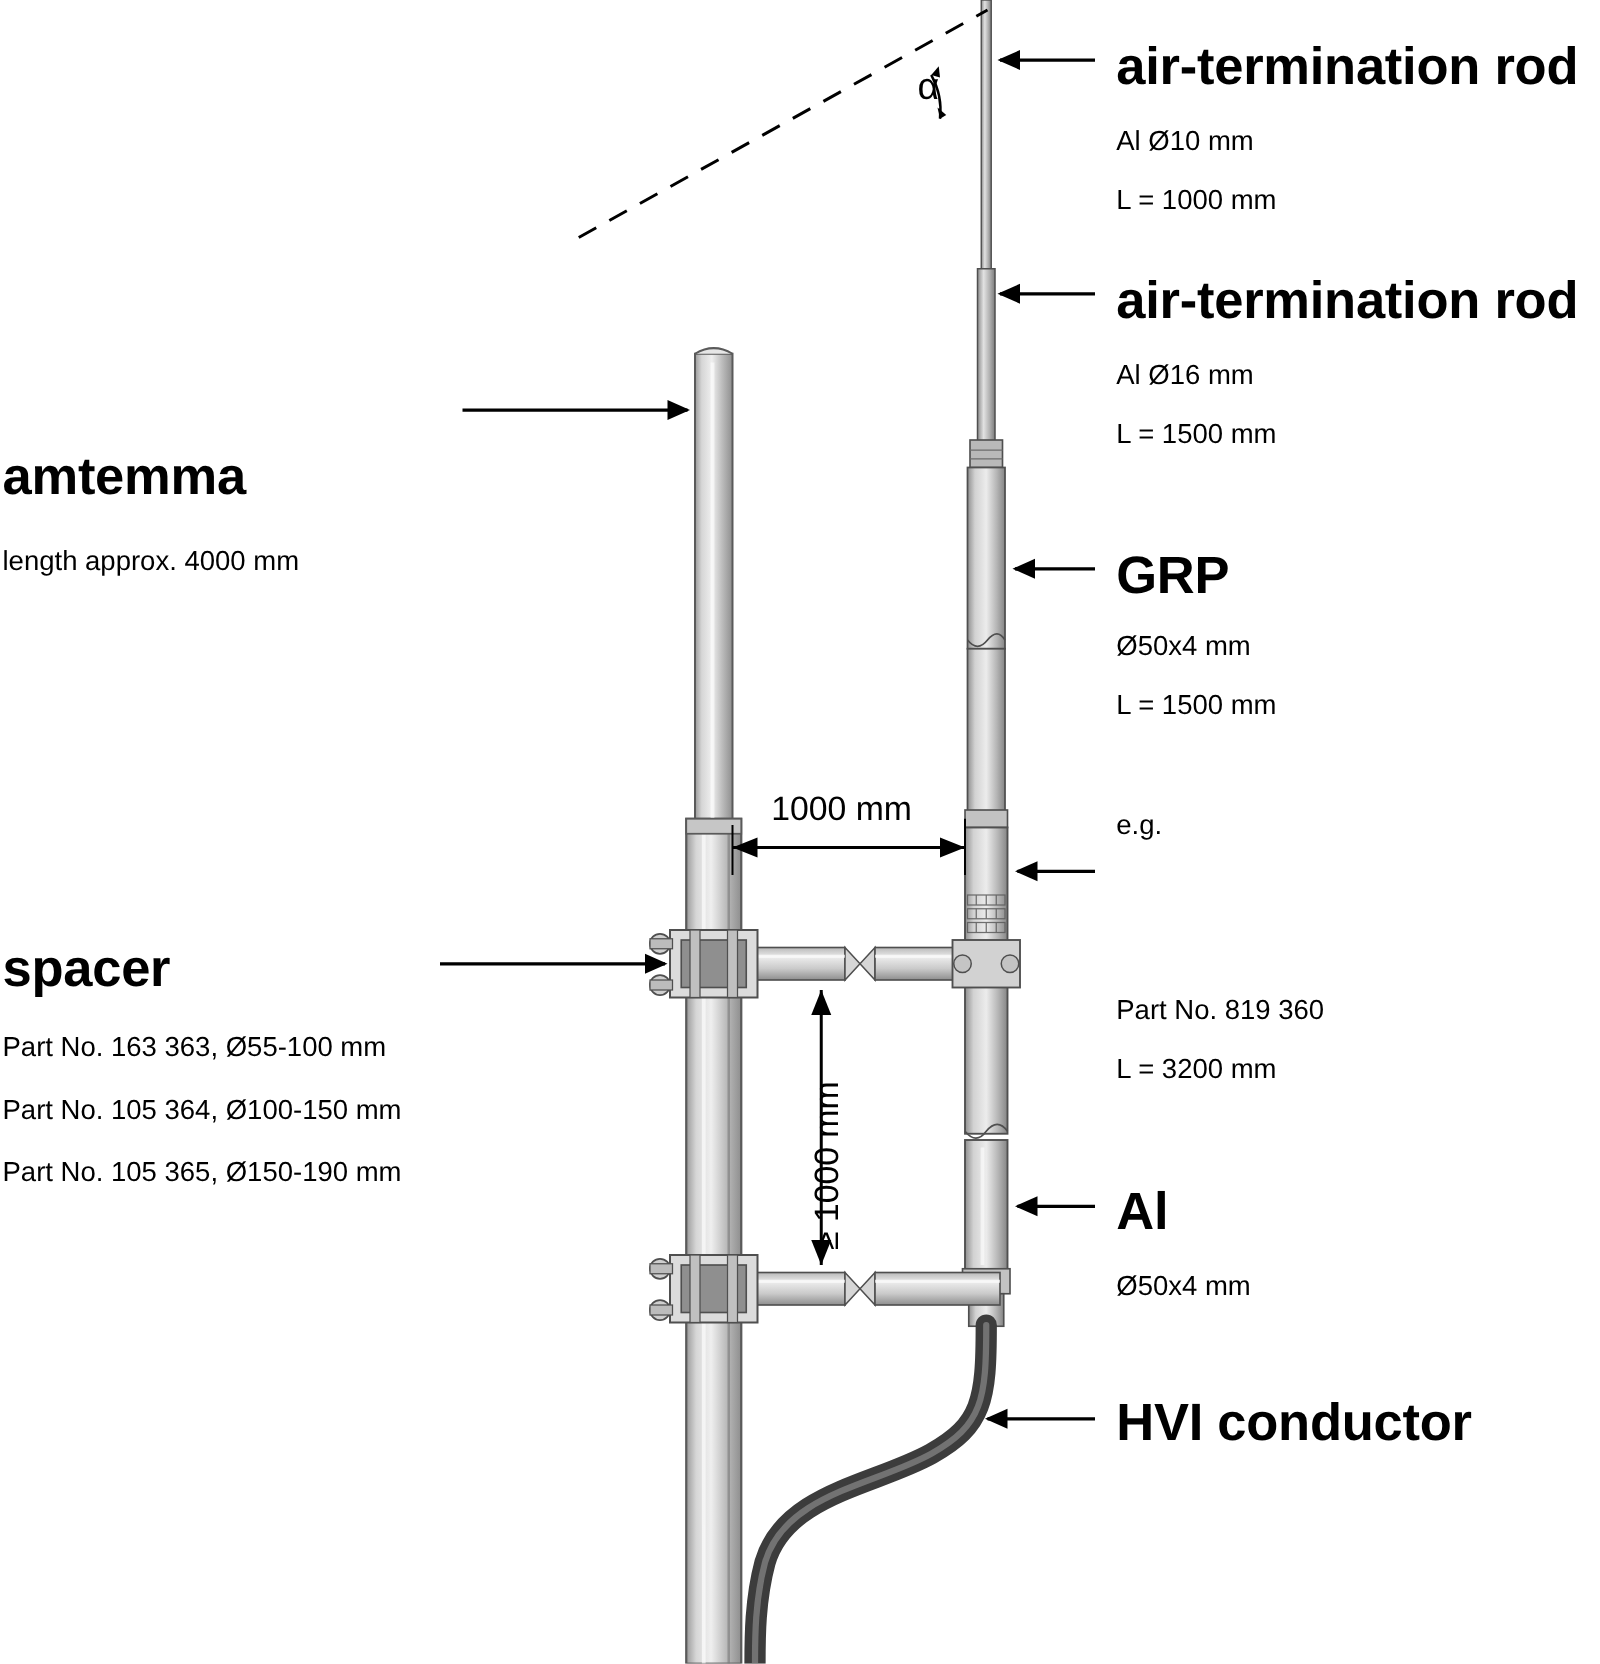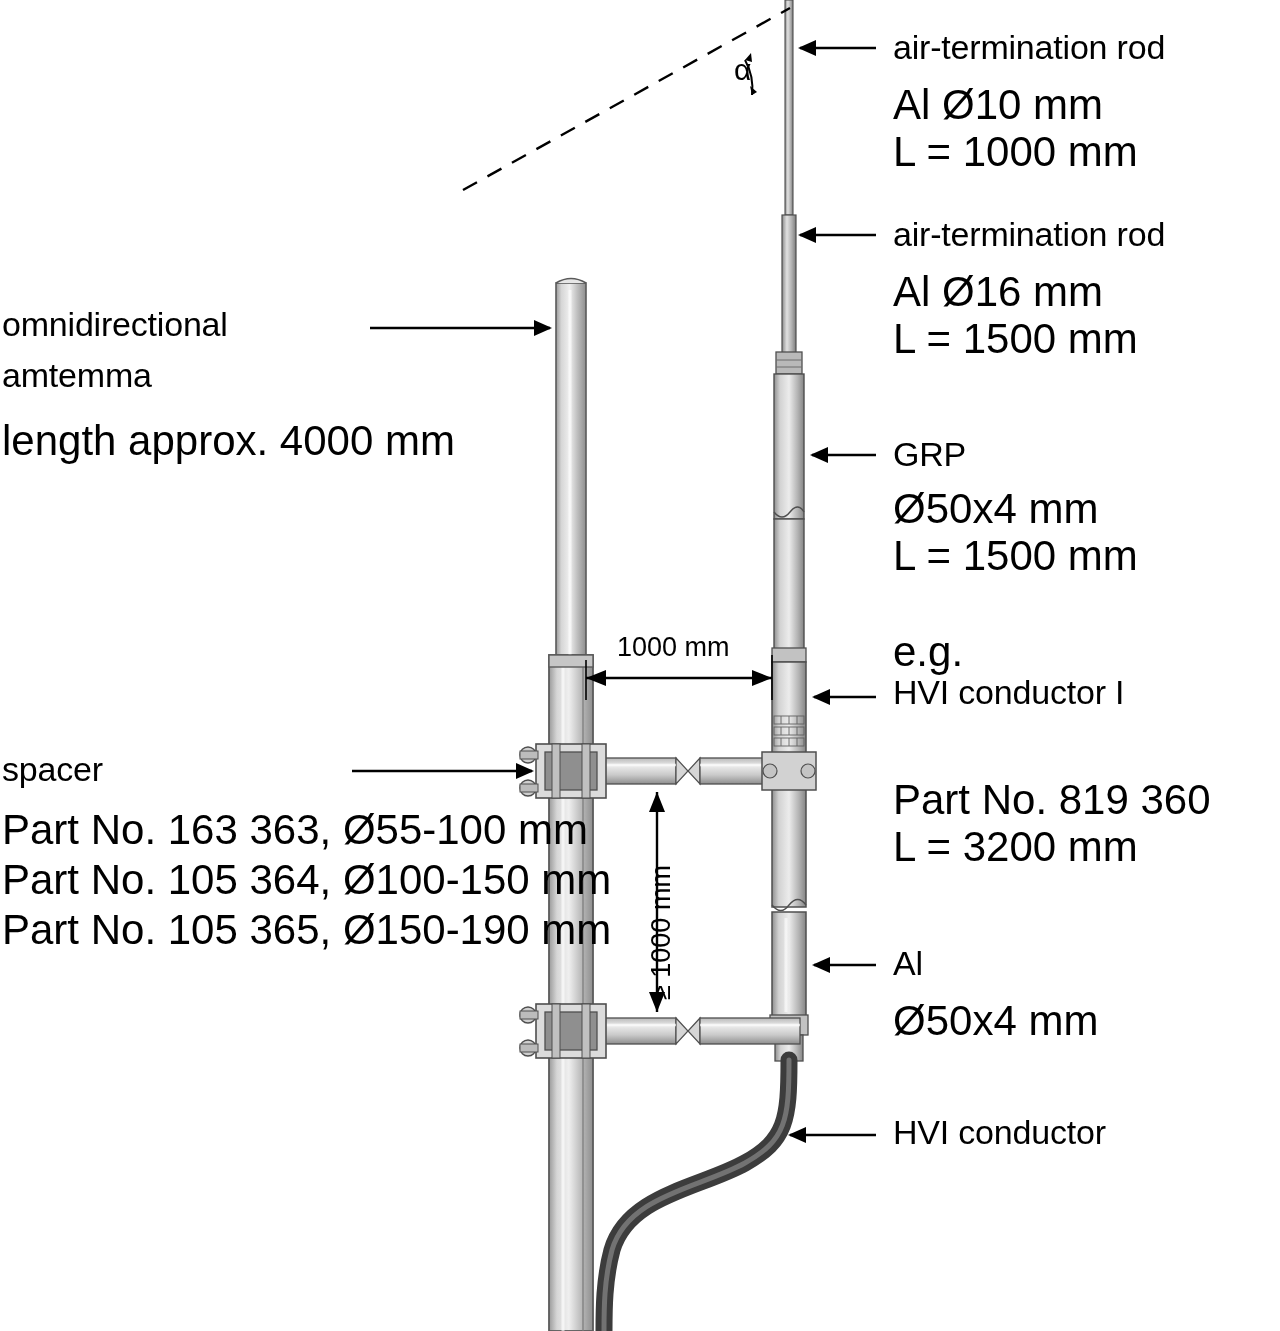--- a/index.html
+++ b/index.html
@@ -17,27 +17,28 @@
     height: 1331px;
     overflow: hidden;
     background: #ffffff;
   }
   .lbl {
     position: absolute;
     line-height: 1.17;
     white-space: pre;
   }
   .t-main {
-    font-size: 34px;
+    font-size: 42px;
+    font-weight: bold;
+    letter-spacing: -0.2px;
+  }
+  .t-sub {
+    font-size: 22px;
     font-weight: normal;
-    letter-spacing: -0.2px;
-  }
-  .t-sub {
-    font-size: 42px;
-    font-weight: normal;
+    margin-top: 20px;
   }
   .t-dim {
     font-size: 27px;
     font-weight: normal;
   }
   .vert {
     transform: rotate(-90deg);
     transform-origin: left top;
   }
   svg.art {
@@ -237,30 +238,28 @@
 
   <div class="lbl t-main" style="left:893px; top:215px;">air-termination rod</div>
   <div class="lbl t-sub" style="left:893px; top:267px;">Al Ø16 mm</div>
   <div class="lbl t-sub" style="left:893px; top:314px;">L = 1500 mm</div>
 
   <div class="lbl t-main" style="left:893px; top:435px;">GRP</div>
   <div class="lbl t-sub" style="left:893px; top:484px;">Ø50x4 mm</div>
   <div class="lbl t-sub" style="left:893px; top:531px;">L = 1500 mm</div>
 
   <div class="lbl t-sub" style="left:893px; top:627px;">e.g.</div>
-  <div class="lbl t-main" style="left:893px; top:673px;">HVI conductor I</div>
   <div class="lbl t-sub" style="left:893px; top:775px;">Part No. 819 360</div>
   <div class="lbl t-sub" style="left:893px; top:822px;">L = 3200 mm</div>
 
   <div class="lbl t-main" style="left:893px; top:944px;">Al</div>
   <div class="lbl t-sub" style="left:893px; top:996px;">Ø50x4 mm</div>
 
   <div class="lbl t-main" style="left:893px; top:1113px;">HVI conductor</div>
 
-  <div class="lbl t-main" style="left:2px; top:305px;">omnidirectional</div>
   <div class="lbl t-main" style="left:2px; top:356px;">amtemma</div>
   <div class="lbl t-sub" style="left:2px; top:416px;">length approx. 4000 mm</div>
 
   <div class="lbl t-main" style="left:2px; top:750px;">spacer</div>
   <div class="lbl t-sub" style="left:2px; top:805px;">Part No. 163 363, Ø55-100 mm</div>
   <div class="lbl t-sub" style="left:2px; top:855px;">Part No. 105 364, Ø100-150 mm</div>
   <div class="lbl t-sub" style="left:2px; top:905px;">Part No. 105 365, Ø150-190 mm</div>
 
   <div class="lbl t-dim" style="left:617px; top:632px;">1000 mm</div>
   <div class="lbl t-dim vert" style="left:646px; top:1000px;">≥ 1000 mm</div>

